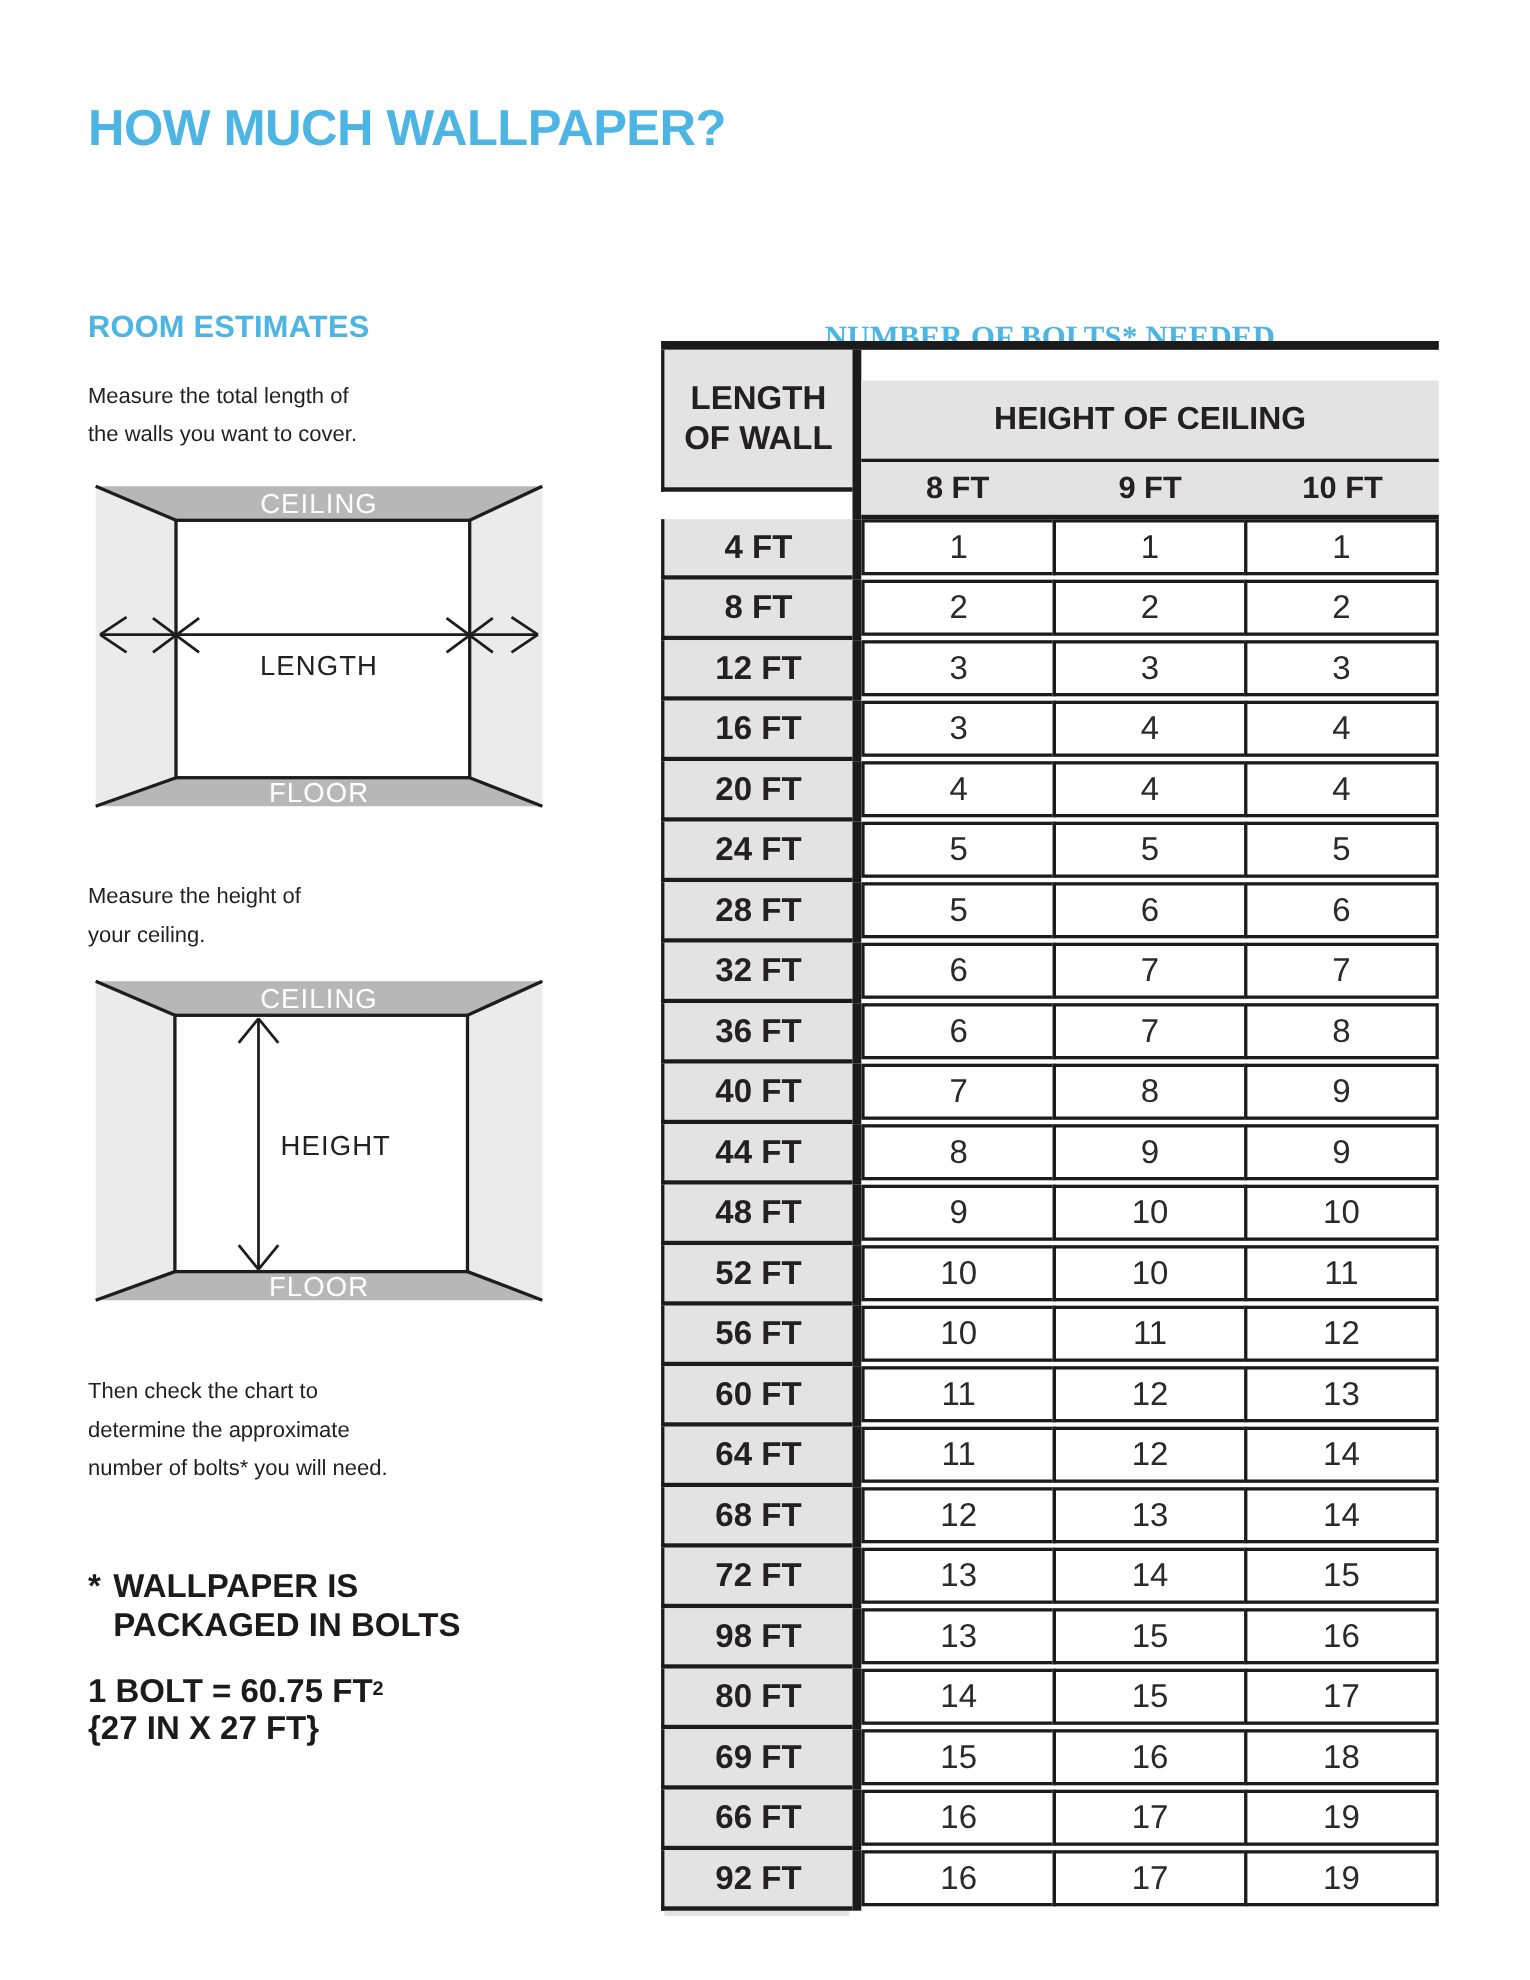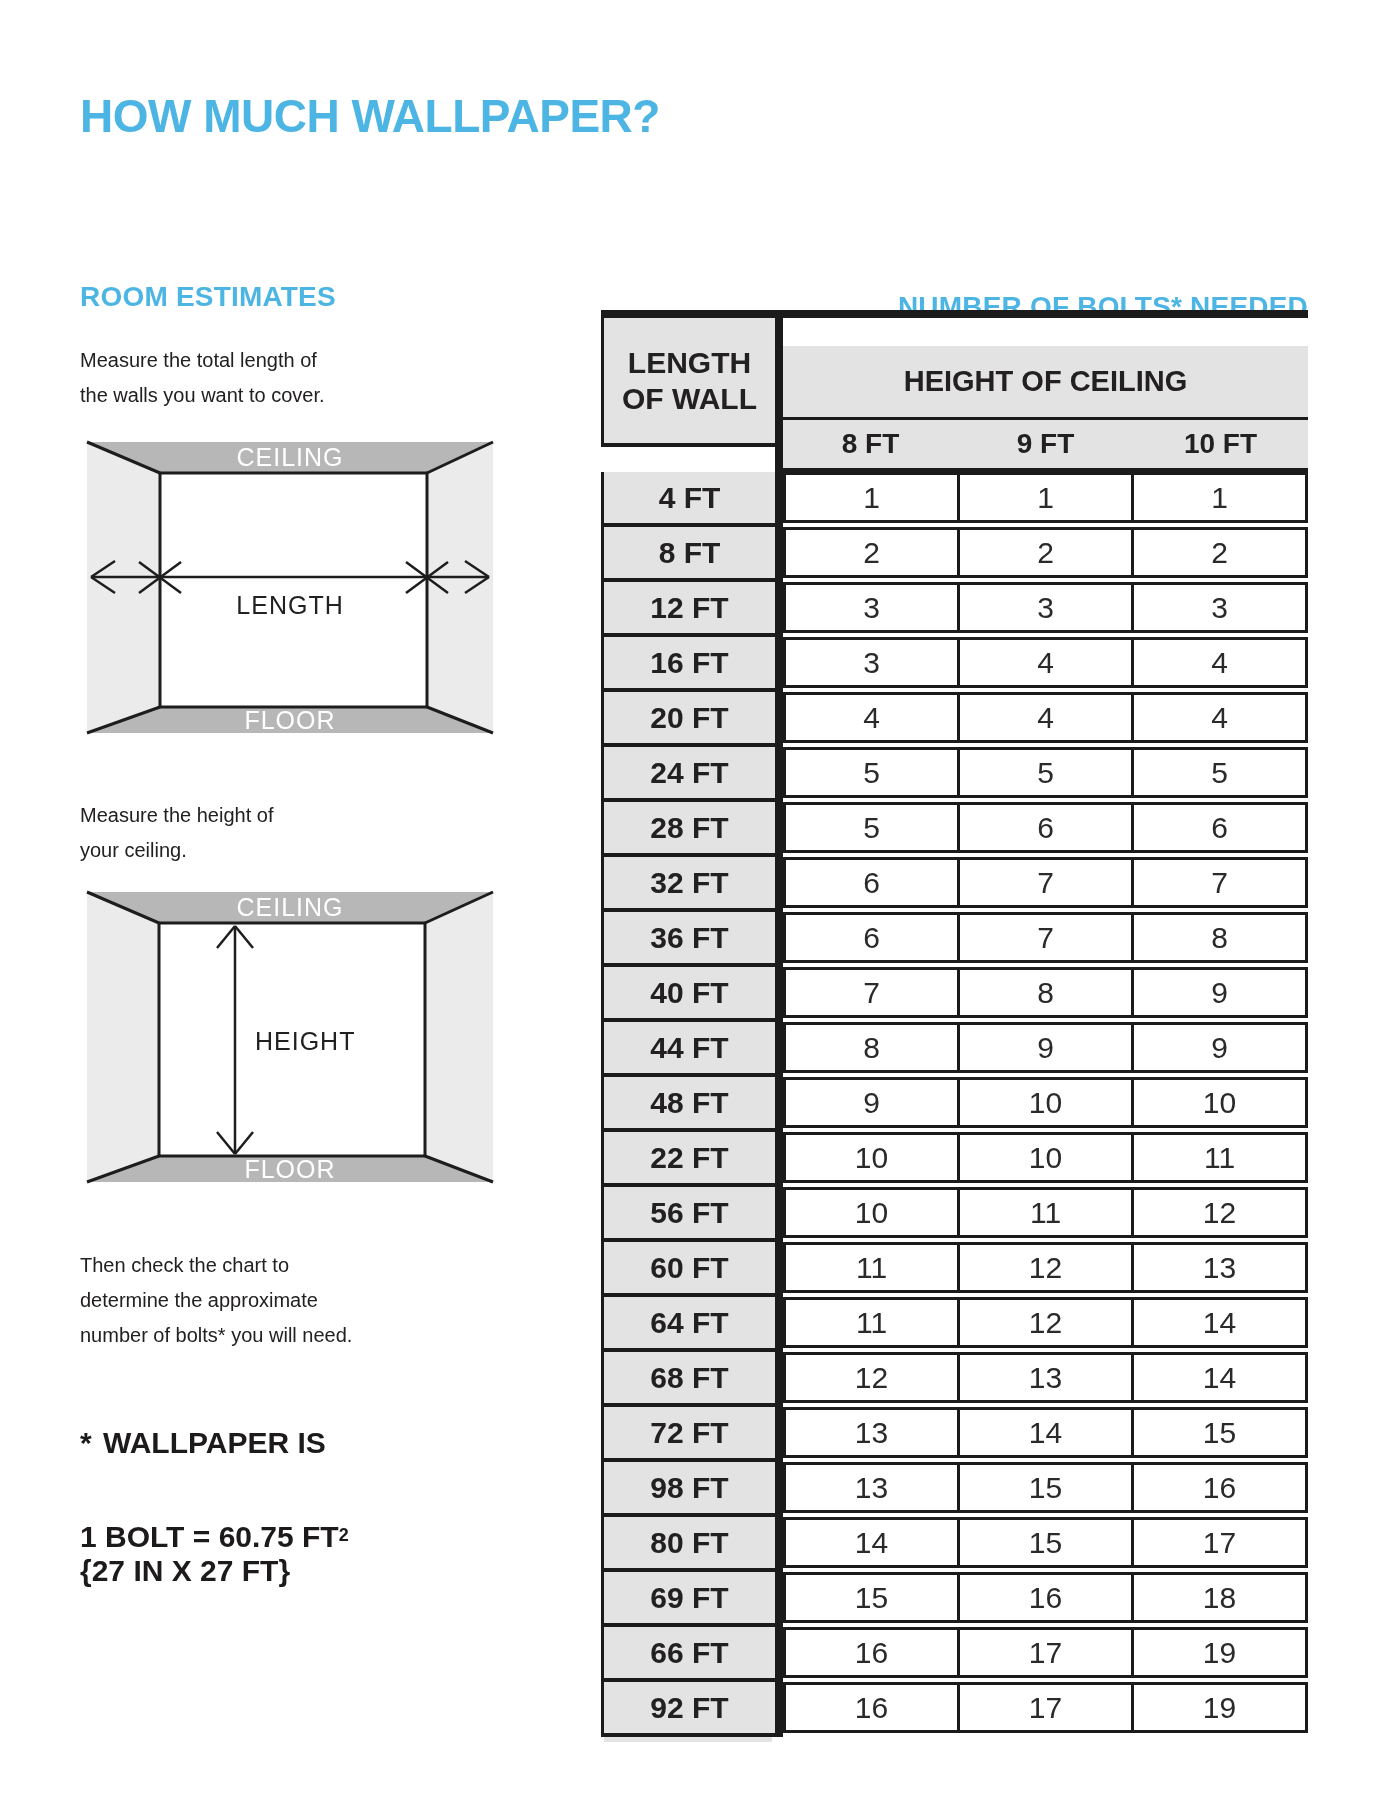--- a/index.html
+++ b/index.html
@@ -22,22 +22,22 @@
   .footnote{
     font-size:30px;font-weight:bold;line-height:35px;color:#1d1a1b;display:flex;
   }
   .footnote .star{width:23px;}
   .bolt-eq{
     font-size:30px;font-weight:bold;line-height:34px;color:#1d1a1b;
   }
   .bolt-eq sup{font-size:18px;vertical-align:6px;}
   
   .tbl-heading{
-    left:601px;top:268px;width:707px;text-align:right;
-    font-size:28px;font-weight:bold;color:#4cb5e3;letter-spacing:0.2px;
+    left:601px;top:268px;width:707px;text-align:center;
+    font-size:28px;font-weight:bold;color:#4cb5e3;letter-spacing:0.2px;font-family:Liberation Serif, serif;
   }
   .tbl{left:601px;top:310px;width:707px;}
   .tbl *{box-sizing:border-box;}
   .tbl-topbar{width:707px;height:8px;background:#1b1b1b;}
   .tbl-head{display:flex;}
   .head-label{
     width:174px;height:129px;background:#e3e3e4;
     border-left:3px solid #1b1b1b;border-bottom:4px solid #1b1b1b;
     display:flex;flex-direction:column;align-items:center;justify-content:center;
     font-size:30px;font-weight:bold;line-height:36px;text-align:center;
@@ -145,20 +145,21 @@
   <p class="abs para" style="left:80px;top:1228px;">
     <span>Then check the chart to</span><br>
     <span>determine the approximate</span><br>
     <span>number of bolts* you will need.</span>
   </p>
 
   <div class="abs footnote" style="left:80px;top:1425px;">
     <span class="star">*</span>
     <span>
       <span>WALLPAPER IS</span><br>
+      <span>PACKAGED IN BOLTS</span>
     </span>
   </div>
 
   <div class="abs bolt-eq" style="left:80px;top:1518px;">
     <span>1 BOLT = 60.75 FT</span><sup>2</sup><br>
     <span>{27 IN X 27 FT}</span>
   </div>
 
   <h2 class="abs tbl-heading">NUMBER OF BOLTS* NEEDED</h2>
 
@@ -269,21 +270,21 @@
         </div>
         <div class="t-row">
           <div class="t-label">48 FT</div>
           <div class="t-cells">
             <div class="t-cell">9</div>
             <div class="t-cell">10</div>
             <div class="t-cell">10</div>
           </div>
         </div>
         <div class="t-row">
-          <div class="t-label">22 FT</div>
+          <div class="t-label">52 FT</div>
           <div class="t-cells">
             <div class="t-cell">10</div>
             <div class="t-cell">10</div>
             <div class="t-cell">11</div>
           </div>
         </div>
         <div class="t-row">
           <div class="t-label">56 FT</div>
           <div class="t-cells">
             <div class="t-cell">10</div>

